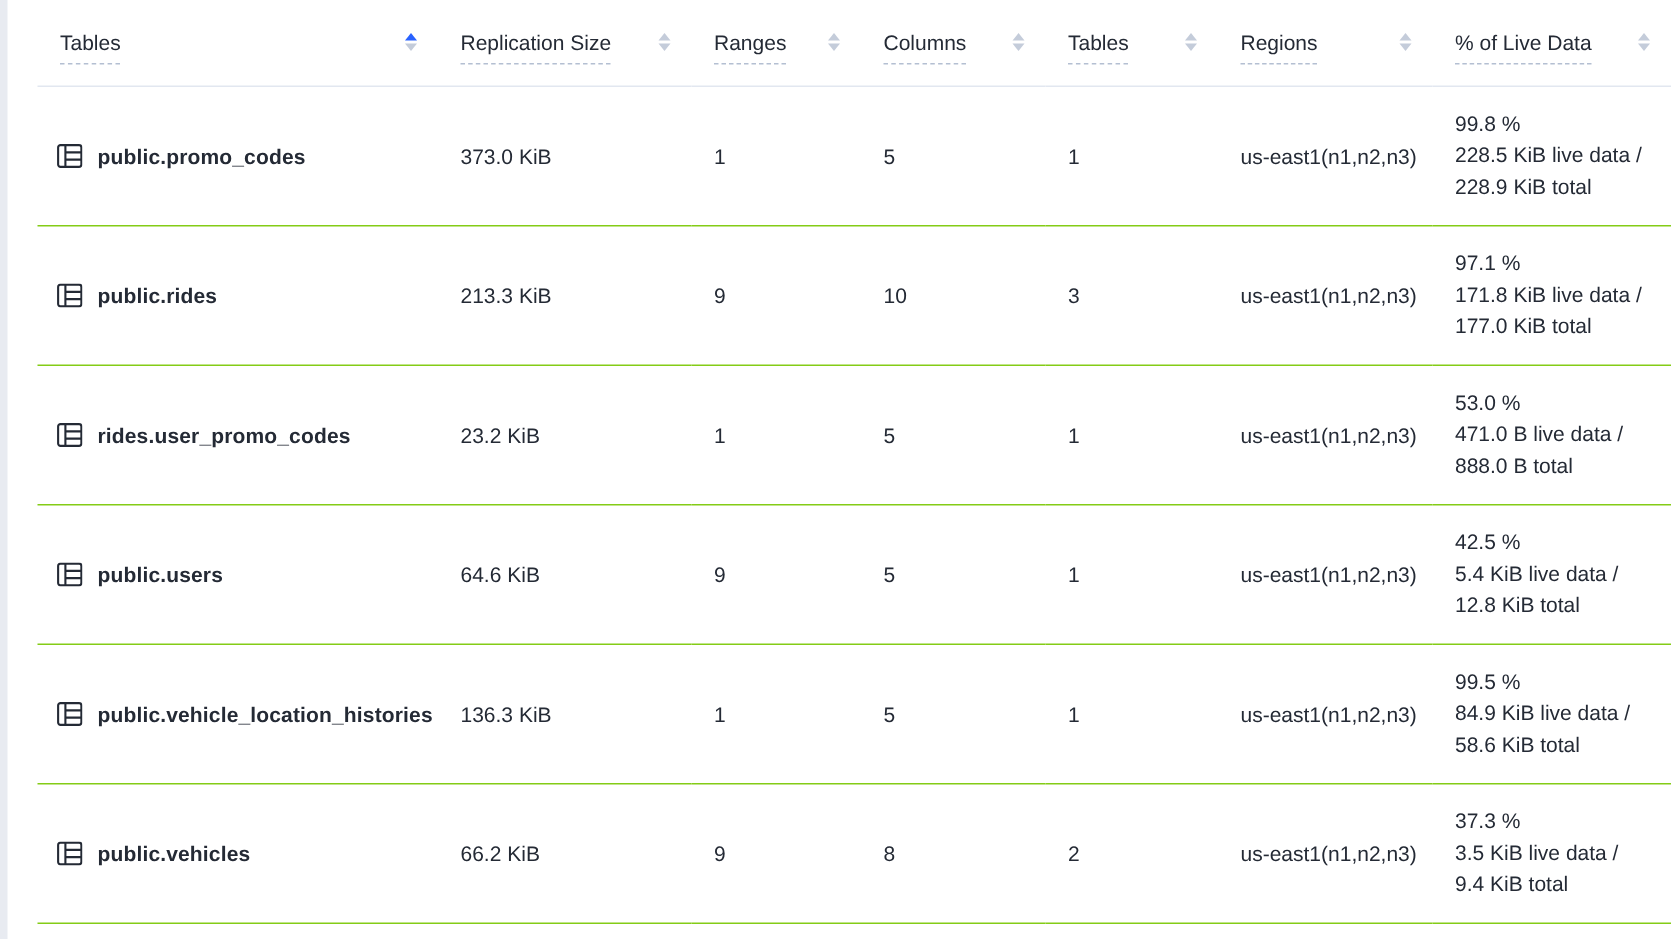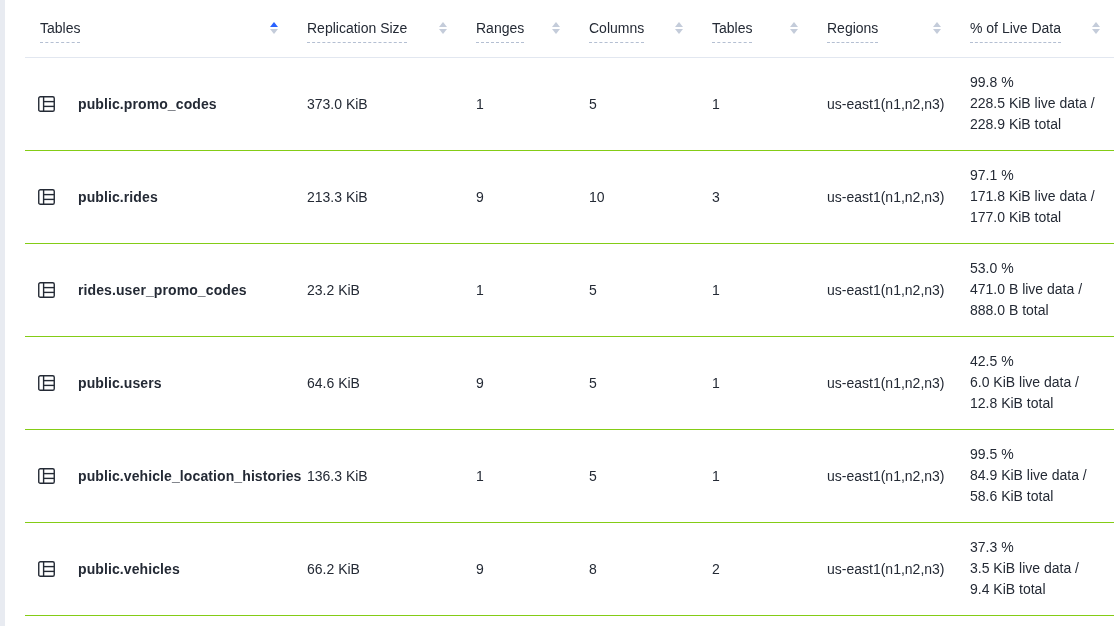--- a/index.html
+++ b/index.html
@@ -51,21 +51,21 @@
   .sort-icon.asc .tri.up { border-bottom-color: #2962ff; }
 
   tbody td {
     height: 93px;
     border-bottom: 1px solid #84cc16;
     vertical-align: middle;
     padding: 0 10px 0 15px;
     font-weight: 400;
   }
   td.name-cell { padding-left: 13px; }
-  .name-inner { display: flex; align-items: center; gap: 13px; }
+  .name-inner { display: flex; align-items: center; }
   .table-icon { flex: none; width: 17px; height: 16px; margin-right: 10px; display: inline-flex; }
   .table-name { font-weight: 700; letter-spacing: 0.1px; white-space: nowrap; }
   td.live-cell { line-height: 21px; padding-right: 6px; }
   td .regions-text { white-space: nowrap; }
 </style>
 </head>
 <body>
 
 <div class="page">
   <div class="left-strip"></div>
@@ -240,21 +240,21 @@
         <span class="table-name">public.users</span>
       </span>
     </td>
     <td>64.6 KiB</td>
     <td>9</td>
     <td>5</td>
     <td>1</td>
     <td><span class="regions-text">us-east1(n1,n2,n3)</span></td>
     <td class="live-cell">
       <div>42.5 %</div>
-      <div>6.0 KiB live data /</div>
+      <div>5.4 KiB live data /</div>
       <div>12.8 KiB total</div>
     </td>
   </tr>
 
   <tr>
     <td class="name-cell">
       <span class="name-inner">
         <span class="table-icon">
           <svg width="17" height="16" viewBox="0 0 17 16" fill="none">
             <rect x="0.75" y="0.75" width="15.5" height="14.5" rx="1.6" stroke="#242a35" stroke-width="1.4"></rect>

